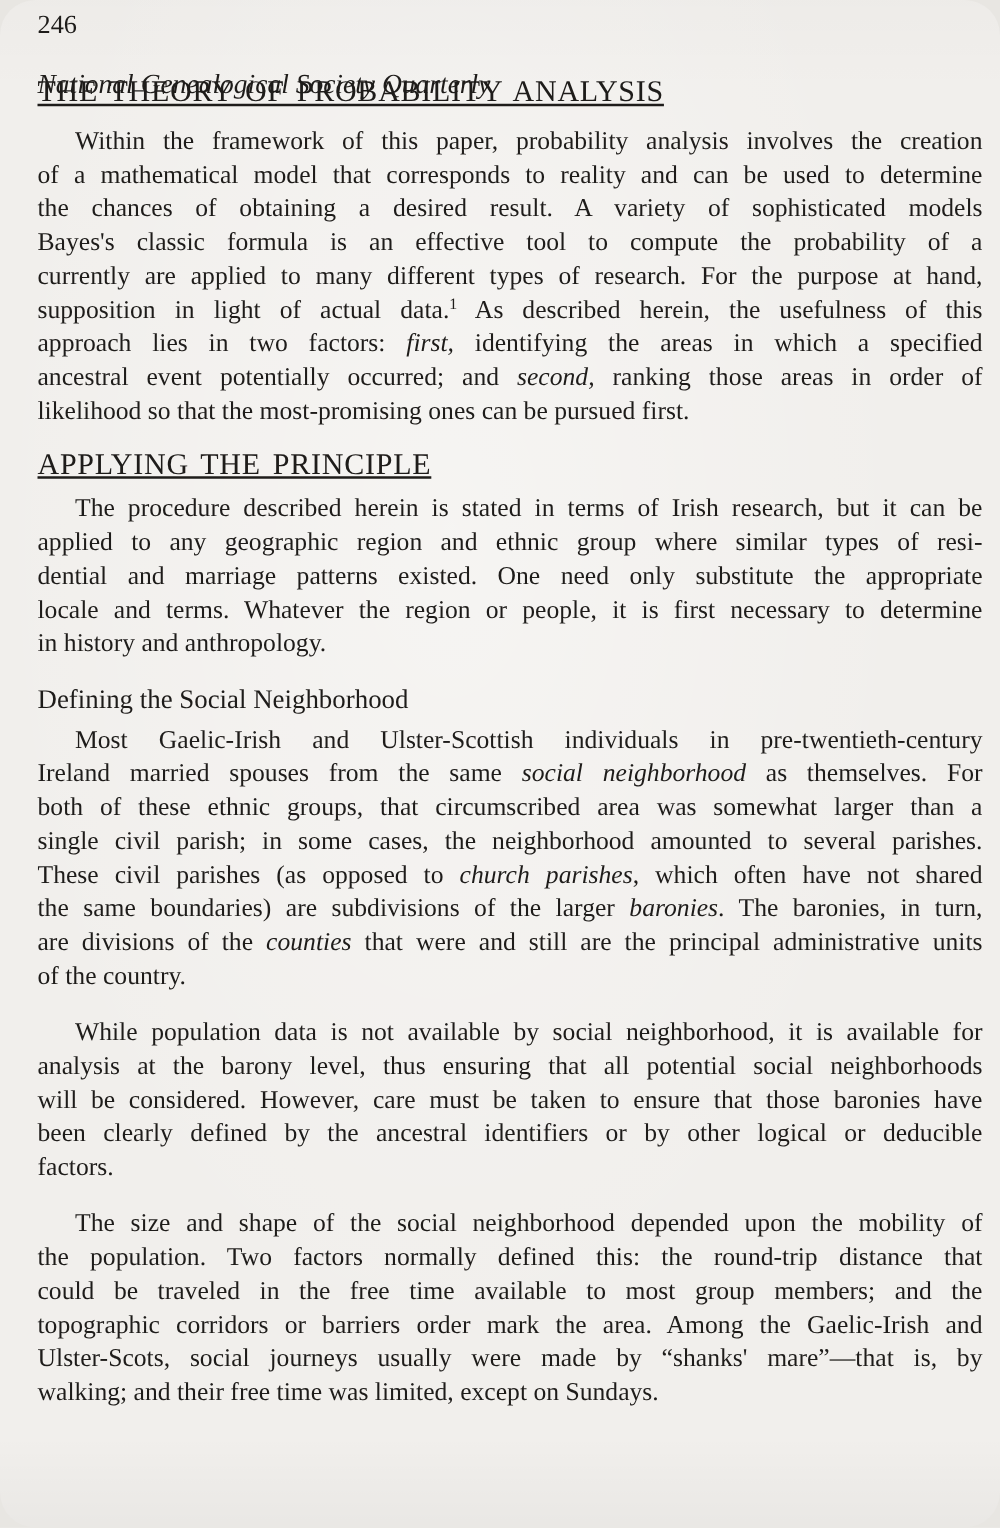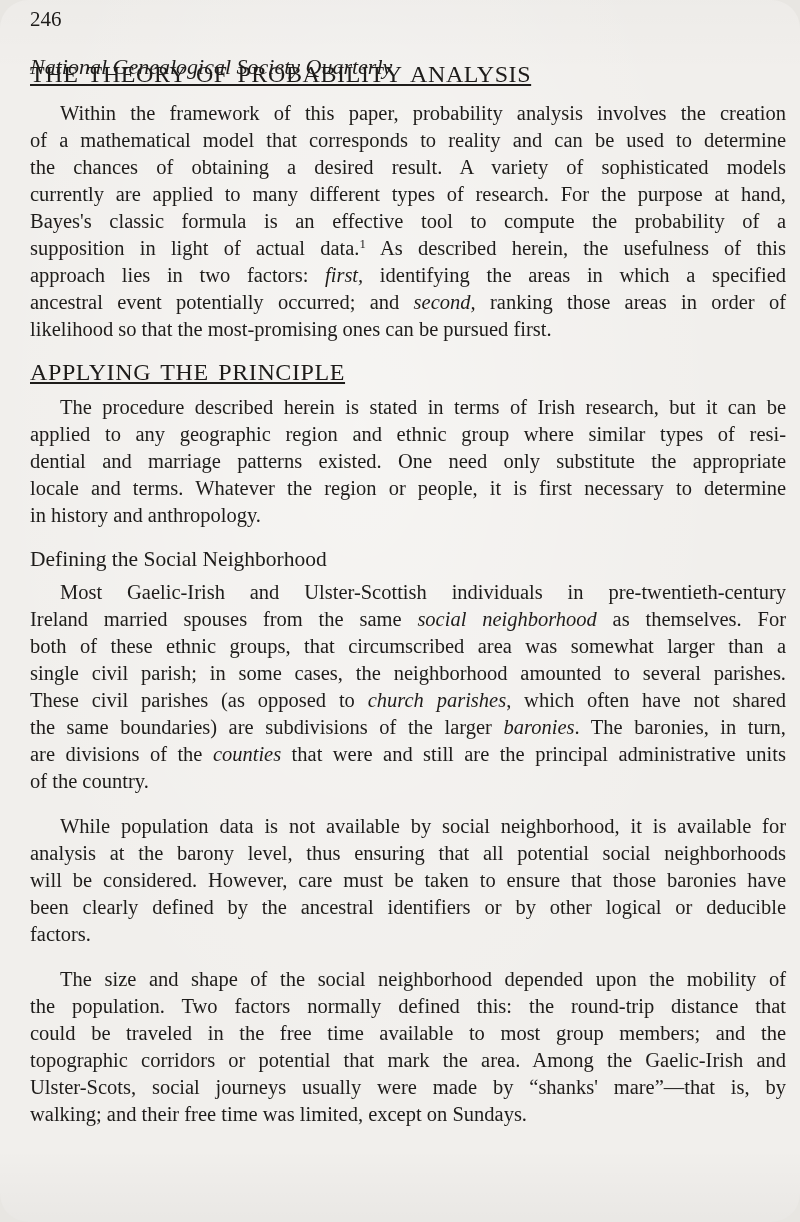--- a/index.html
+++ b/index.html
@@ -95,22 +95,22 @@
     <div class="running-head">
       <span class="page-number">246</span>
       <span class="journal-title">National Genealogical Society Quarterly</span>
     </div>
     <div>
         <div class="heading-caps">THE THEORY OF PROBABILITY ANALYSIS</div>
         <div class="para">
           <div class="line first">Within the framework of this paper, probability analysis involves the creation</div>
           <div class="line">of a mathematical model that corresponds to reality and can be used to determine</div>
           <div class="line">the chances of obtaining a desired result. A variety of sophisticated models</div>
+          <div class="line">Bayes's classic formula is an effective tool to compute the probability of a</div>
           <div class="line">currently are applied to many different types of research. For the purpose at hand,</div>
-          <div class="line">Bayes's classic formula is an effective tool to compute the probability of a</div>
           <div class="line">supposition in light of actual data.<sup>1</sup> As described herein, the usefulness of this</div>
           <div class="line">approach lies in two factors: <i>first,</i> identifying the areas in which a specified</div>
           <div class="line">ancestral event potentially occurred; and <i>second,</i> ranking those areas in order of</div>
           <div class="line last">likelihood so that the most-promising ones can be pursued first.</div>
         </div>
         <div class="heading-caps h2">APPLYING THE PRINCIPLE</div>
         <div class="para">
           <div class="line first">The procedure described herein is stated in terms of Irish research, but it can be</div>
           <div class="line">applied to any geographic region and ethnic group where similar types of resi-</div>
           <div class="line">dential and marriage patterns existed. One need only substitute the appropriate</div>
@@ -132,19 +132,19 @@
           <div class="line first">While population data is not available by social neighborhood, it is available for</div>
           <div class="line">analysis at the barony level, thus ensuring that all potential social neighborhoods</div>
           <div class="line">will be considered. However, care must be taken to ensure that those baronies have</div>
           <div class="line">been clearly defined by the ancestral identifiers or by other logical or deducible</div>
           <div class="line last">factors.</div>
         </div>
         <div class="para">
           <div class="line first">The size and shape of the social neighborhood depended upon the mobility of</div>
           <div class="line">the population. Two factors normally defined this: the round-trip distance that</div>
           <div class="line">could be traveled in the free time available to most group members; and the</div>
-          <div class="line">topographic corridors or potential that mark the area. Among the Gaelic-Irish and</div>
+          <div class="line">topographic corridors or barriers order mark the area. Among the Gaelic-Irish and</div>
           <div class="line">Ulster-Scots, social journeys usually were made by “shanks' mare”—that is, by</div>
           <div class="line last">walking; and their free time was limited, except on Sundays.</div>
         </div>
       </div>
   </div>
 </div>
 
 </body></html>

